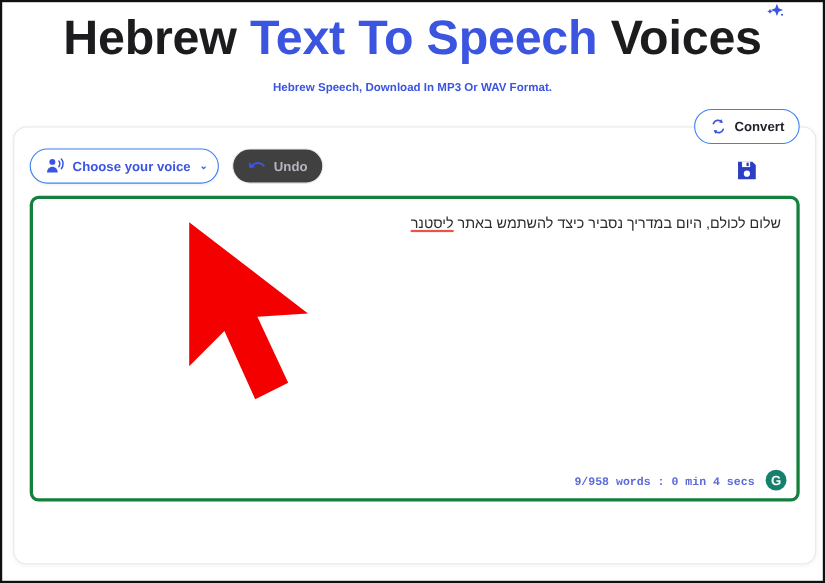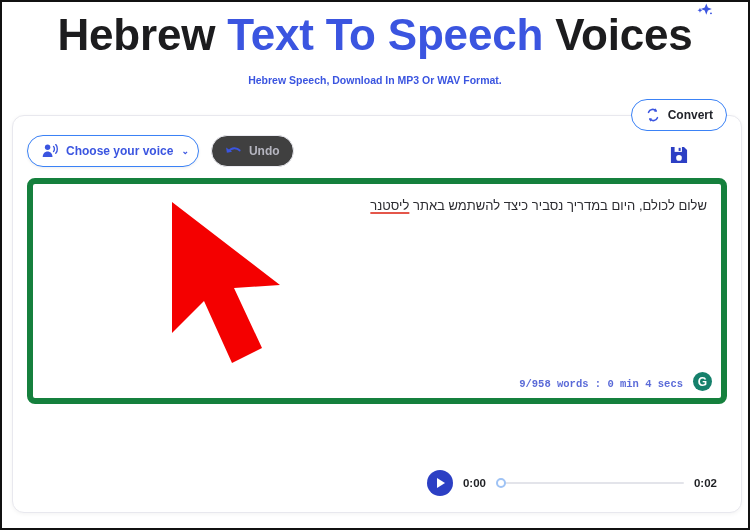--- a/index.html
+++ b/index.html
@@ -118,22 +118,22 @@
     height: 24px;
     cursor: pointer;
   }
 
   
   .editor {
     position: absolute;
     left: 14px;
     top: 62px;
     right: 14px;
-    height: 226px;
-    border: 6px solid #15803d;
+    height: 278px;
+    border: 3px solid #15803d;
     border-radius: 8px;
     background: #ffffff;
     overflow: hidden;
   }
 
   .editor-text {
     direction: rtl;
     text-align: right;
     padding: 12px 14px 0 14px;
     font-size: 13px;
@@ -335,29 +335,18 @@
     </div>
   </div>
 
   <div class="editor">
     <div class="editor-text"><span>שלום לכולם, היום במדריך נסביר כיצד להשתמש באתר </span><span class="misspell">ליסטנר</span></div>
 
     <div class="counter">9/958 words : 0 min 4 secs</div>
     <div class="grammarly">G</div>
   </div>
 
-  <div class="player">
-    <div class="play-btn">
-      <div class="play-tri"></div>
-    </div>
-    <div class="time">0:00</div>
-    <div class="track">
-      <div class="track-line"></div>
-      <div class="track-knob"></div>
-    </div>
-    <div class="time">0:02</div>
-  </div>
 
 </div>
 
 <svg class="cursor-arrow" viewBox="0 0 145 175">
   <path d="M2 2 L2 133 L34 101 L62 163 L92 148 L64 88 L110 85 Z" fill="#f40000"></path>
 </svg>
 
 </body></html>

